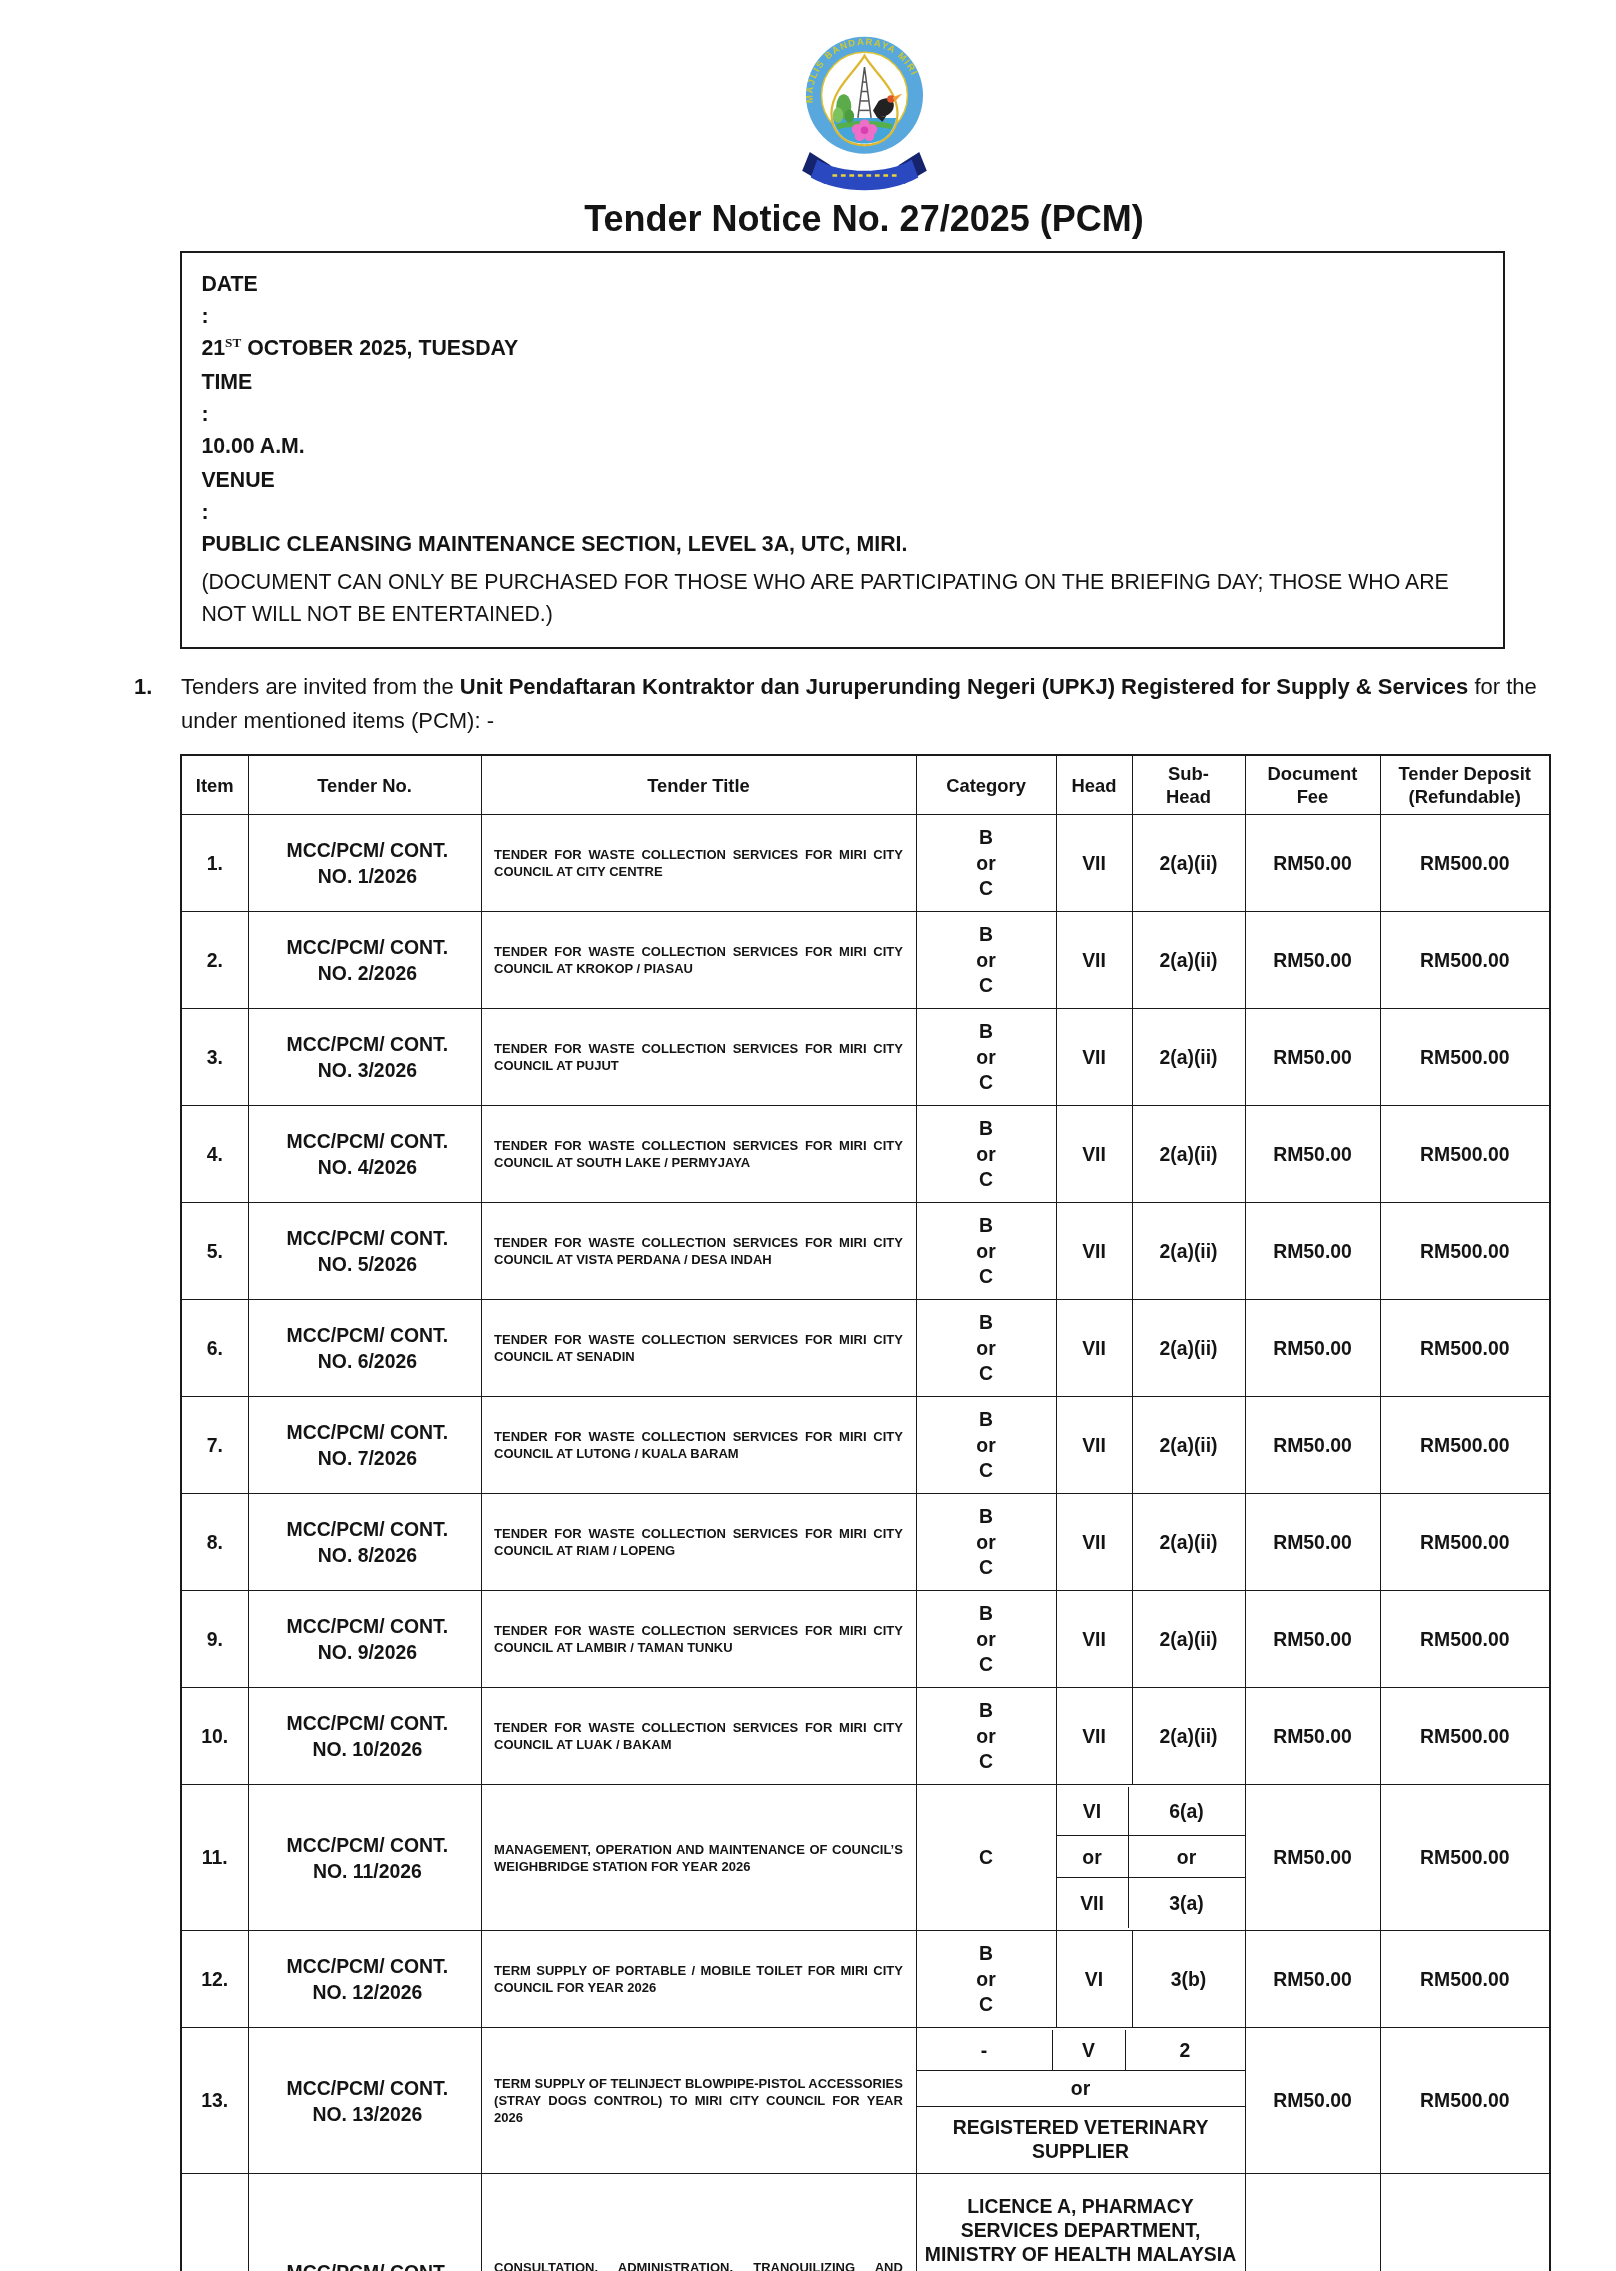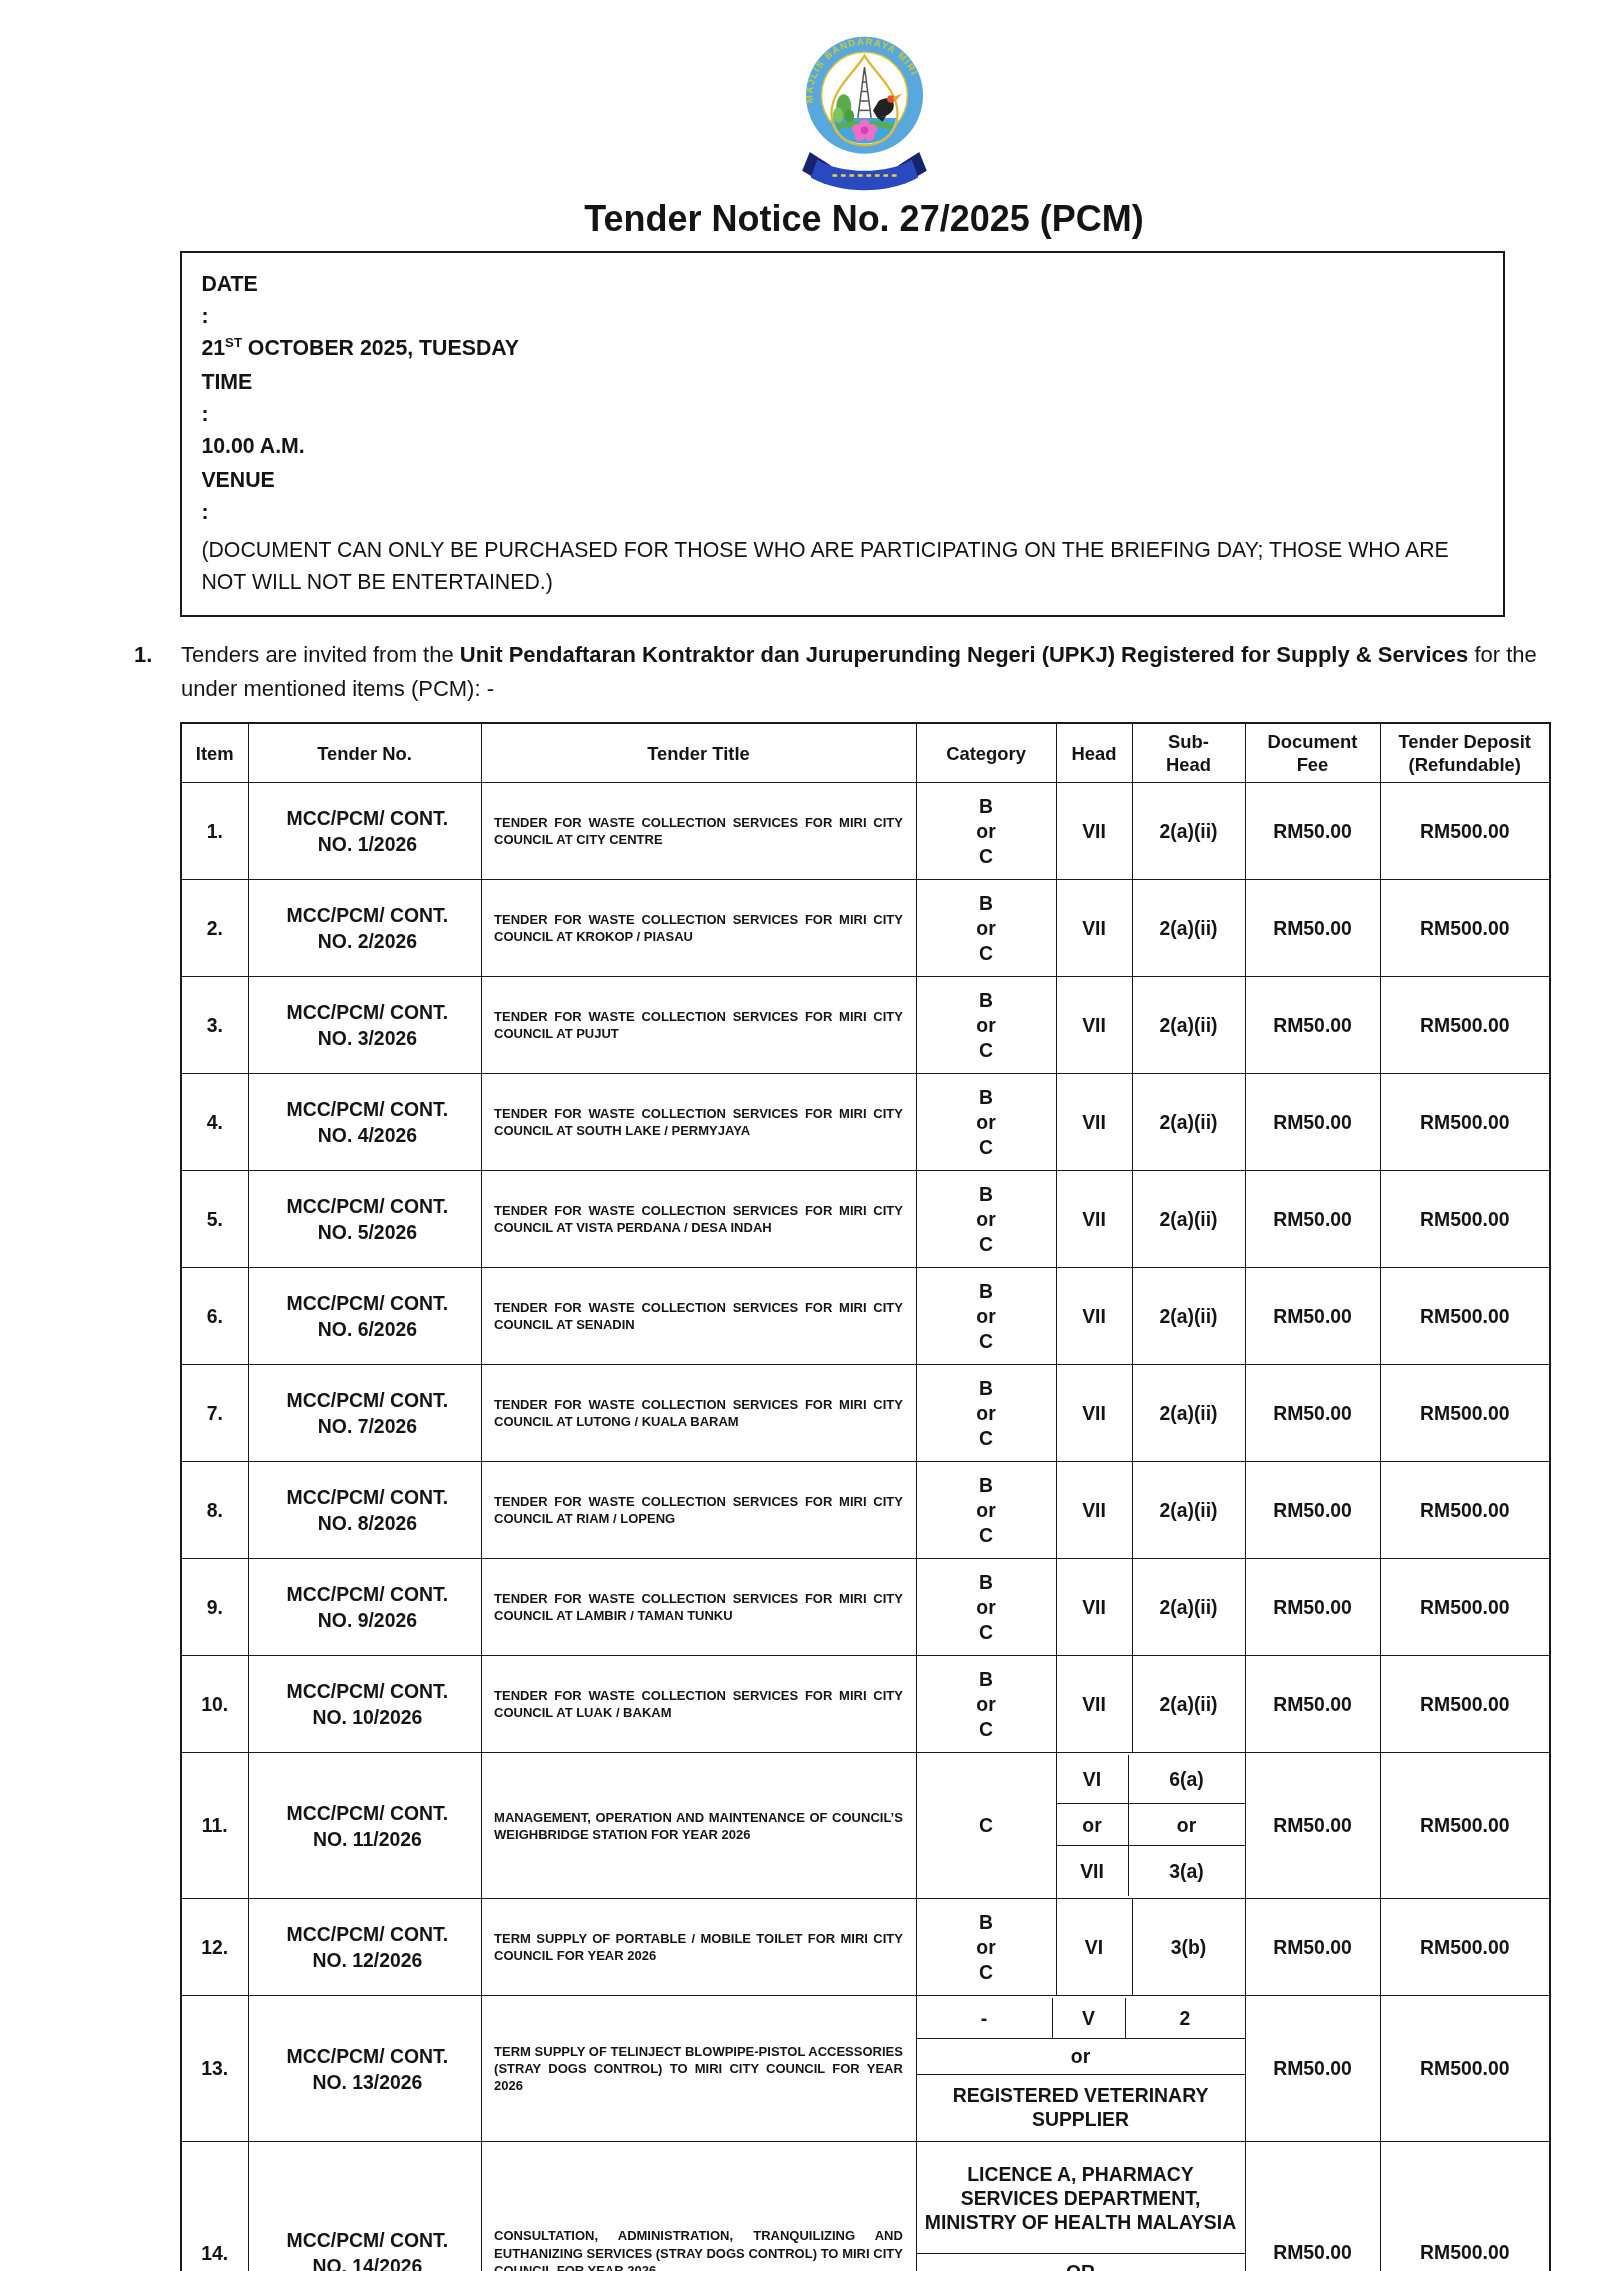--- a/index.html
+++ b/index.html
@@ -7,21 +7,21 @@
     position:relative;
     width:1617px; height:2272px;
     margin:0 auto;
     background:#ffffff;
     font-family:"Liberation Sans", sans-serif;
     color:#141414;
     overflow:hidden;
     box-sizing:border-box;
   }
   .b { font-weight:700; }
-  sup.sp { font-size:0.62em; vertical-align:super; font-weight:inherit; }
+  sup.sp { font-size:0.62em; vertical-align:super; font-weight:inherit;font-family:Liberation Serif, serif; }
 
   
   .doc-header { margin:23px 69px 0 180px; text-align:center; }
   .crest { display:block; margin:0 auto; }
   .title1 { font-size:29px; font-weight:700; letter-spacing:0.5px; margin-top:3.9px; }
   .title2 { font-size:36px; font-weight:700; margin-top:3.9px; }
 
   
   .note-box {
     margin:11.6px 112px 0 180px;
@@ -149,20 +149,21 @@
       <span class="kv-value"><span>21</span><sup class="sp">ST</sup><span> OCTOBER 2025, TUESDAY</span></span>
     </div>
     <div class="kv-row">
       <span class="kv-label">TIME</span>
       <span class="kv-colon">:</span>
       <span class="kv-value">10.00 A.M.</span>
     </div>
     <div class="kv-row">
       <span class="kv-label">VENUE</span>
       <span class="kv-colon">:</span>
+      <span class="kv-value">PUBLIC CLEANSING MAINTENANCE SECTION, LEVEL 3A, UTC, MIRI.</span>
     </div>
     <p class="note-disclaimer">(DOCUMENT CAN ONLY BE PURCHASED FOR THOSE WHO ARE PARTICIPATING ON THE BRIEFING DAY; THOSE WHO ARE NOT WILL NOT BE ENTERTAINED.)</p>
   </div>
 
   <div class="intro">
     <span class="intro-num">1.</span>
     <p class="intro-text"><span>Tenders are invited from the </span><span class="b">Unit Pendaftaran Kontraktor dan Juruperunding Negeri (UPKJ) Registered for Supply &amp; Services</span><span> for the under mentioned items (PCM): -</span></p>
   </div>
 
   <table class="tender">

